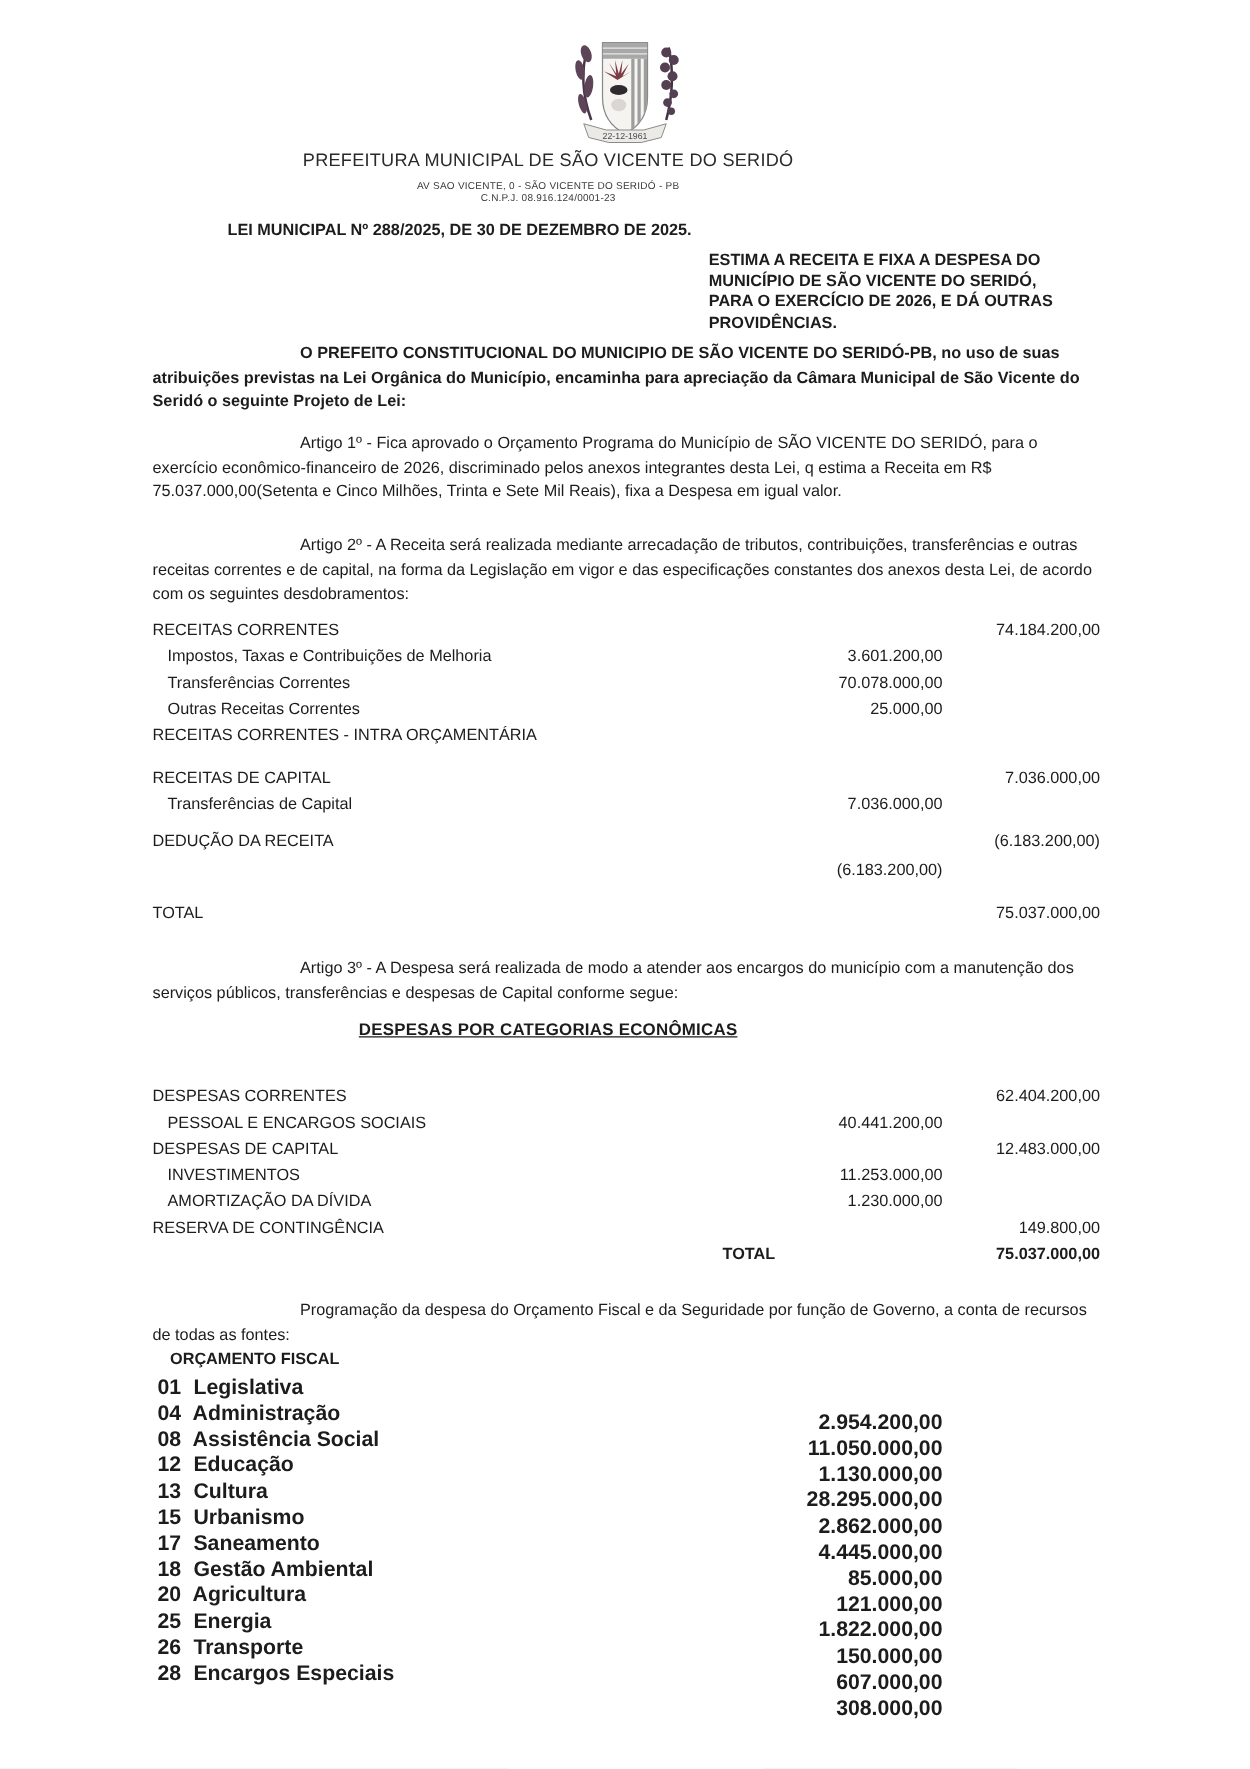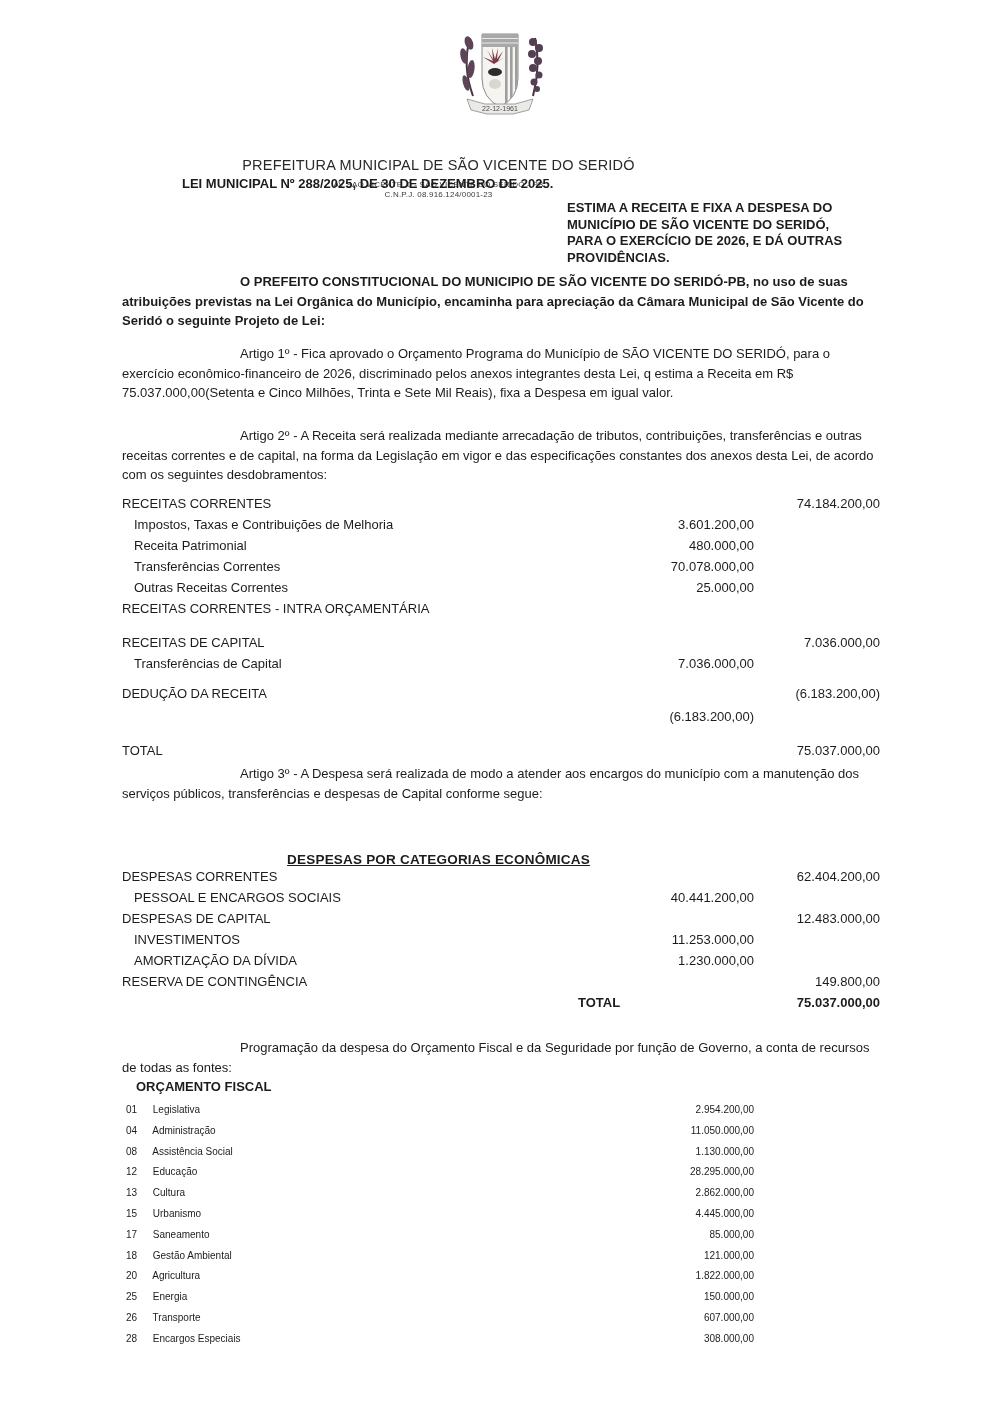--- a/index.html
+++ b/index.html
@@ -6,21 +6,21 @@
   .page {
     position:relative;
     width:1000px; height:1415px;
     margin:0 auto;
     background:#ffffff;
     font-family:"Liberation Sans", sans-serif;
     color:#1c1c1c;
     overflow:hidden;
   }
   .abs { position:absolute; }
-  .center { left:0; width:877px; text-align:center;margin-top:36px; }
+  .center { left:0; width:877px; text-align:center; }
 
   
   .crest { top:26px; left:50%; transform:translateX(-50%); }
   .org-name { top:121px; font-size:14.5px; letter-spacing:.2px; color:#2a2a2a; }
   .org-sub  { font-size:8px; color:#3a3a3a; letter-spacing:.2px; }
   .addr { top:144px; }
   .cnpj { top:154px; }
 
   
   .law-title { top:176px; left:182px; font-size:13px; font-weight:bold; }
@@ -46,24 +46,24 @@
   .trow .tright { position:absolute; right:0; }
   .trow.bold { font-weight:normal; }
   .trow.indent .tlabel { padding-left:12px; }
   .gap-lg { margin-top:13px; }
   .gap-md { margin-top:9px; }
   .gap-sm { margin-top:2px; }
   .total-mid-label { position:absolute; left:456px; font-weight:bold; }
 
   
   .of-title { top:1079px; left:136px; font-size:13px; font-weight:bold; }
-  .of-list { top:1100px; left:122px; width:758px; font-size:10px; }
+  .of-list { top:1100px; left:122px; width:758px; font-size:17px;font-weight:bold; }
   .of-row { position:relative; height:20.8px; line-height:20.8px; white-space:nowrap; }
   .of-code { display:inline-block; margin-left:4px; width:24px; }
-  .of-value { position:absolute; right:126px; }
+  .of-value { position:absolute; right:126px;margin-top:28px; }
 </style>
 </head>
 <body>
 
 <div class="page">
 
   <div class="abs crest">
     <svg width="110" height="96" viewBox="0 0 110 96">
       <defs>
         <clipPath id="shieldClip">
@@ -137,24 +137,20 @@
   <div class="abs ftable t-receitas">
     <div class="trow bold">
       <span class="tlabel">RECEITAS CORRENTES</span>
       <span class="tright">74.184.200,00</span>
     </div>
     <div class="trow indent">
       <span class="tlabel">Impostos, Taxas e Contribuições de Melhoria</span>
       <span class="tmid">3.601.200,00</span>
     </div>
     <div class="trow indent">
-      <span class="tlabel">Receita Patrimonial</span>
-      <span class="tmid">480.000,00</span>
-    </div>
-    <div class="trow indent">
       <span class="tlabel">Transferências Correntes</span>
       <span class="tmid">70.078.000,00</span>
     </div>
     <div class="trow indent">
       <span class="tlabel">Outras Receitas Correntes</span>
       <span class="tmid">25.000,00</span>
     </div>
     <div class="trow bold">
       <span class="tlabel">RECEITAS CORRENTES - INTRA ORÇAMENTÁRIA</span>
     </div>

